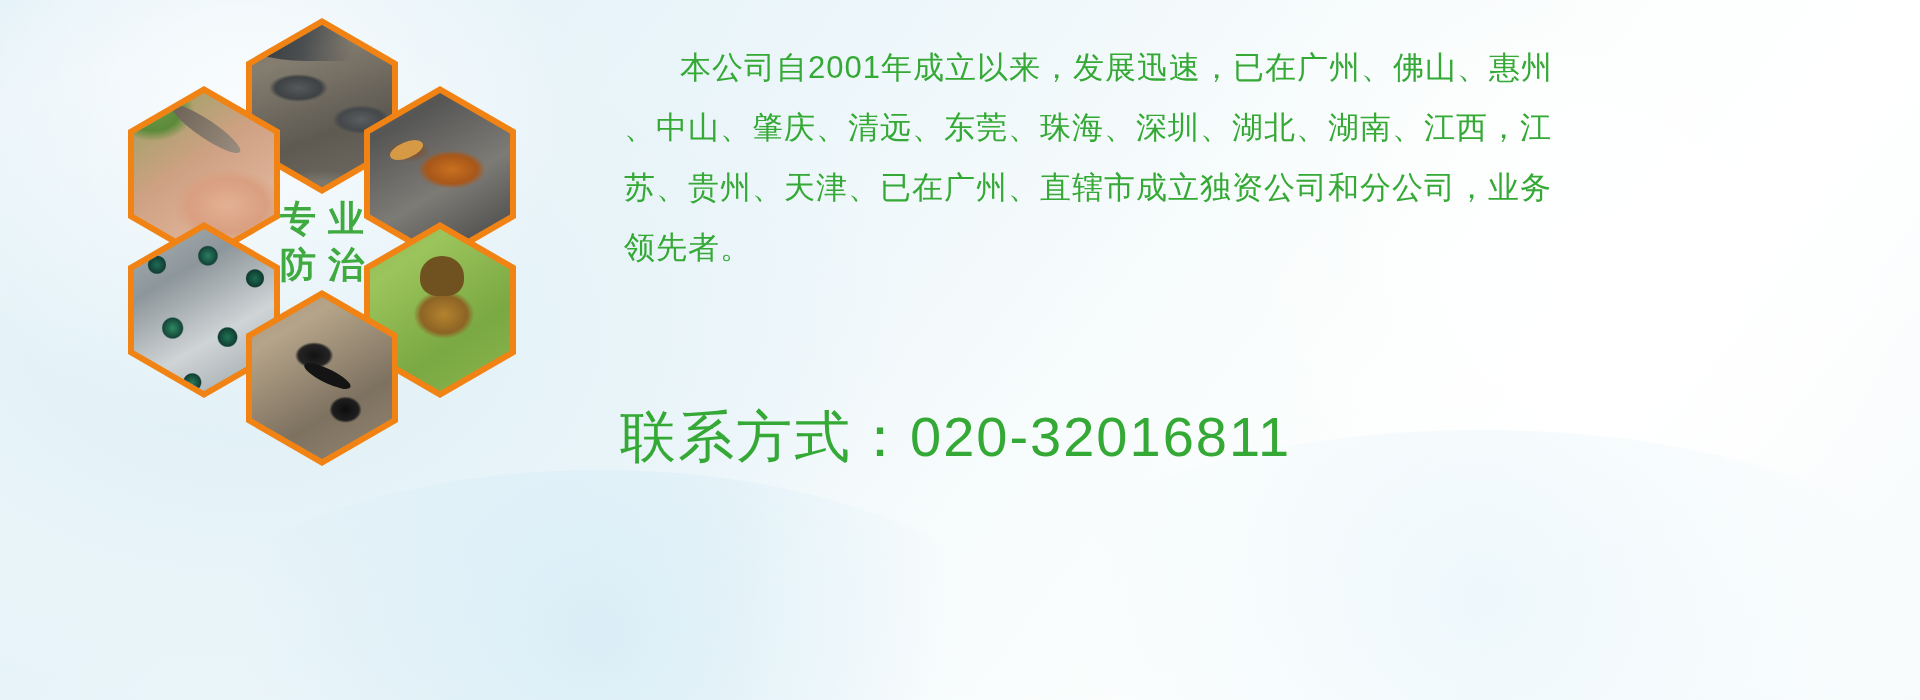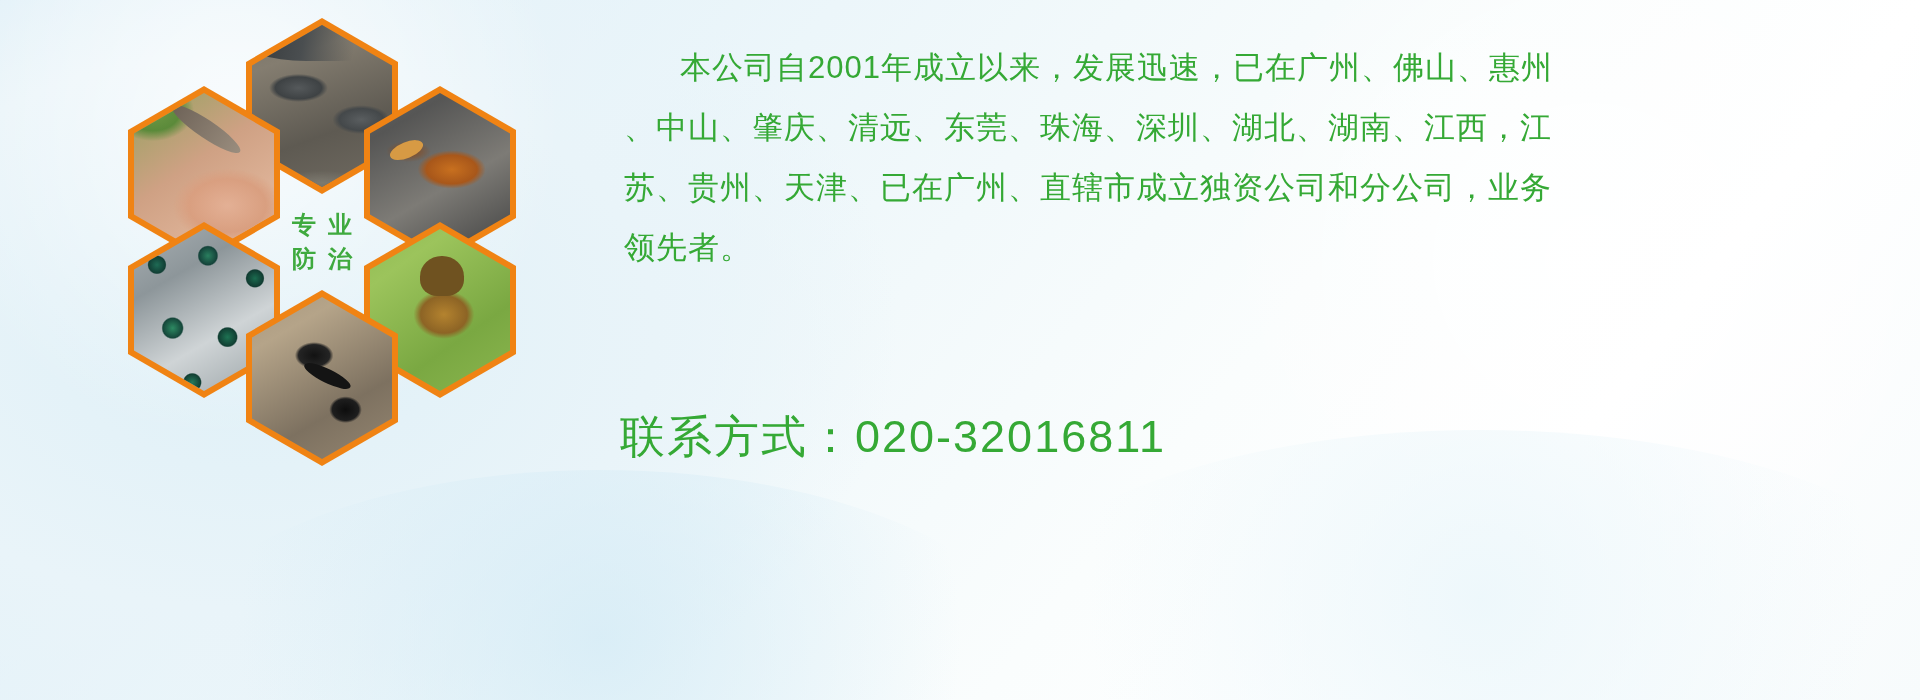--- a/index.html
+++ b/index.html
@@ -108,35 +108,35 @@
     content:"";position:absolute;left:40%;top:26%;width:22%;height:18%;
     background:#6f5220;border-radius:50% 50% 40% 40%;
   }
 
   .hexlabel{
     position:absolute;inset:0;
     display:flex;flex-direction:column;align-items:center;justify-content:center;
     gap:10px;
   }
   .hexlabel span{
-    color:#3faa3f;font-weight:bold;font-size:24px;letter-spacing:12px;
+    color:#3faa3f;font-weight:bold;font-size:36px;letter-spacing:12px;
     text-indent:12px;line-height:1;white-space:nowrap;
   }
 
   
   #copy{position:absolute;left:620px;top:36px;width:1270px;}
   #copy p{
     margin:4px;color:#35a935;font-size:31px;line-height:56px;
     letter-spacing:1px;font-weight:normal;white-space:nowrap;
   }
   #copy p.first{text-indent:56px;}
 
   #contact{position:absolute;left:620px;top:398px;width:1280px;}
   #contact .line{
-    color:#35a935;font-size:45px;line-height:78px;letter-spacing:2px;white-space:nowrap;
+    color:#35a935;font-size:56px;line-height:78px;letter-spacing:2px;white-space:nowrap;
   }
   #contact .line.l2{padding-left:286px;}
 </style>
 </head>
 <body>
 
 <div id="banner">
 
   <div class="bloom a"></div>
   <div class="bloom b"></div>

